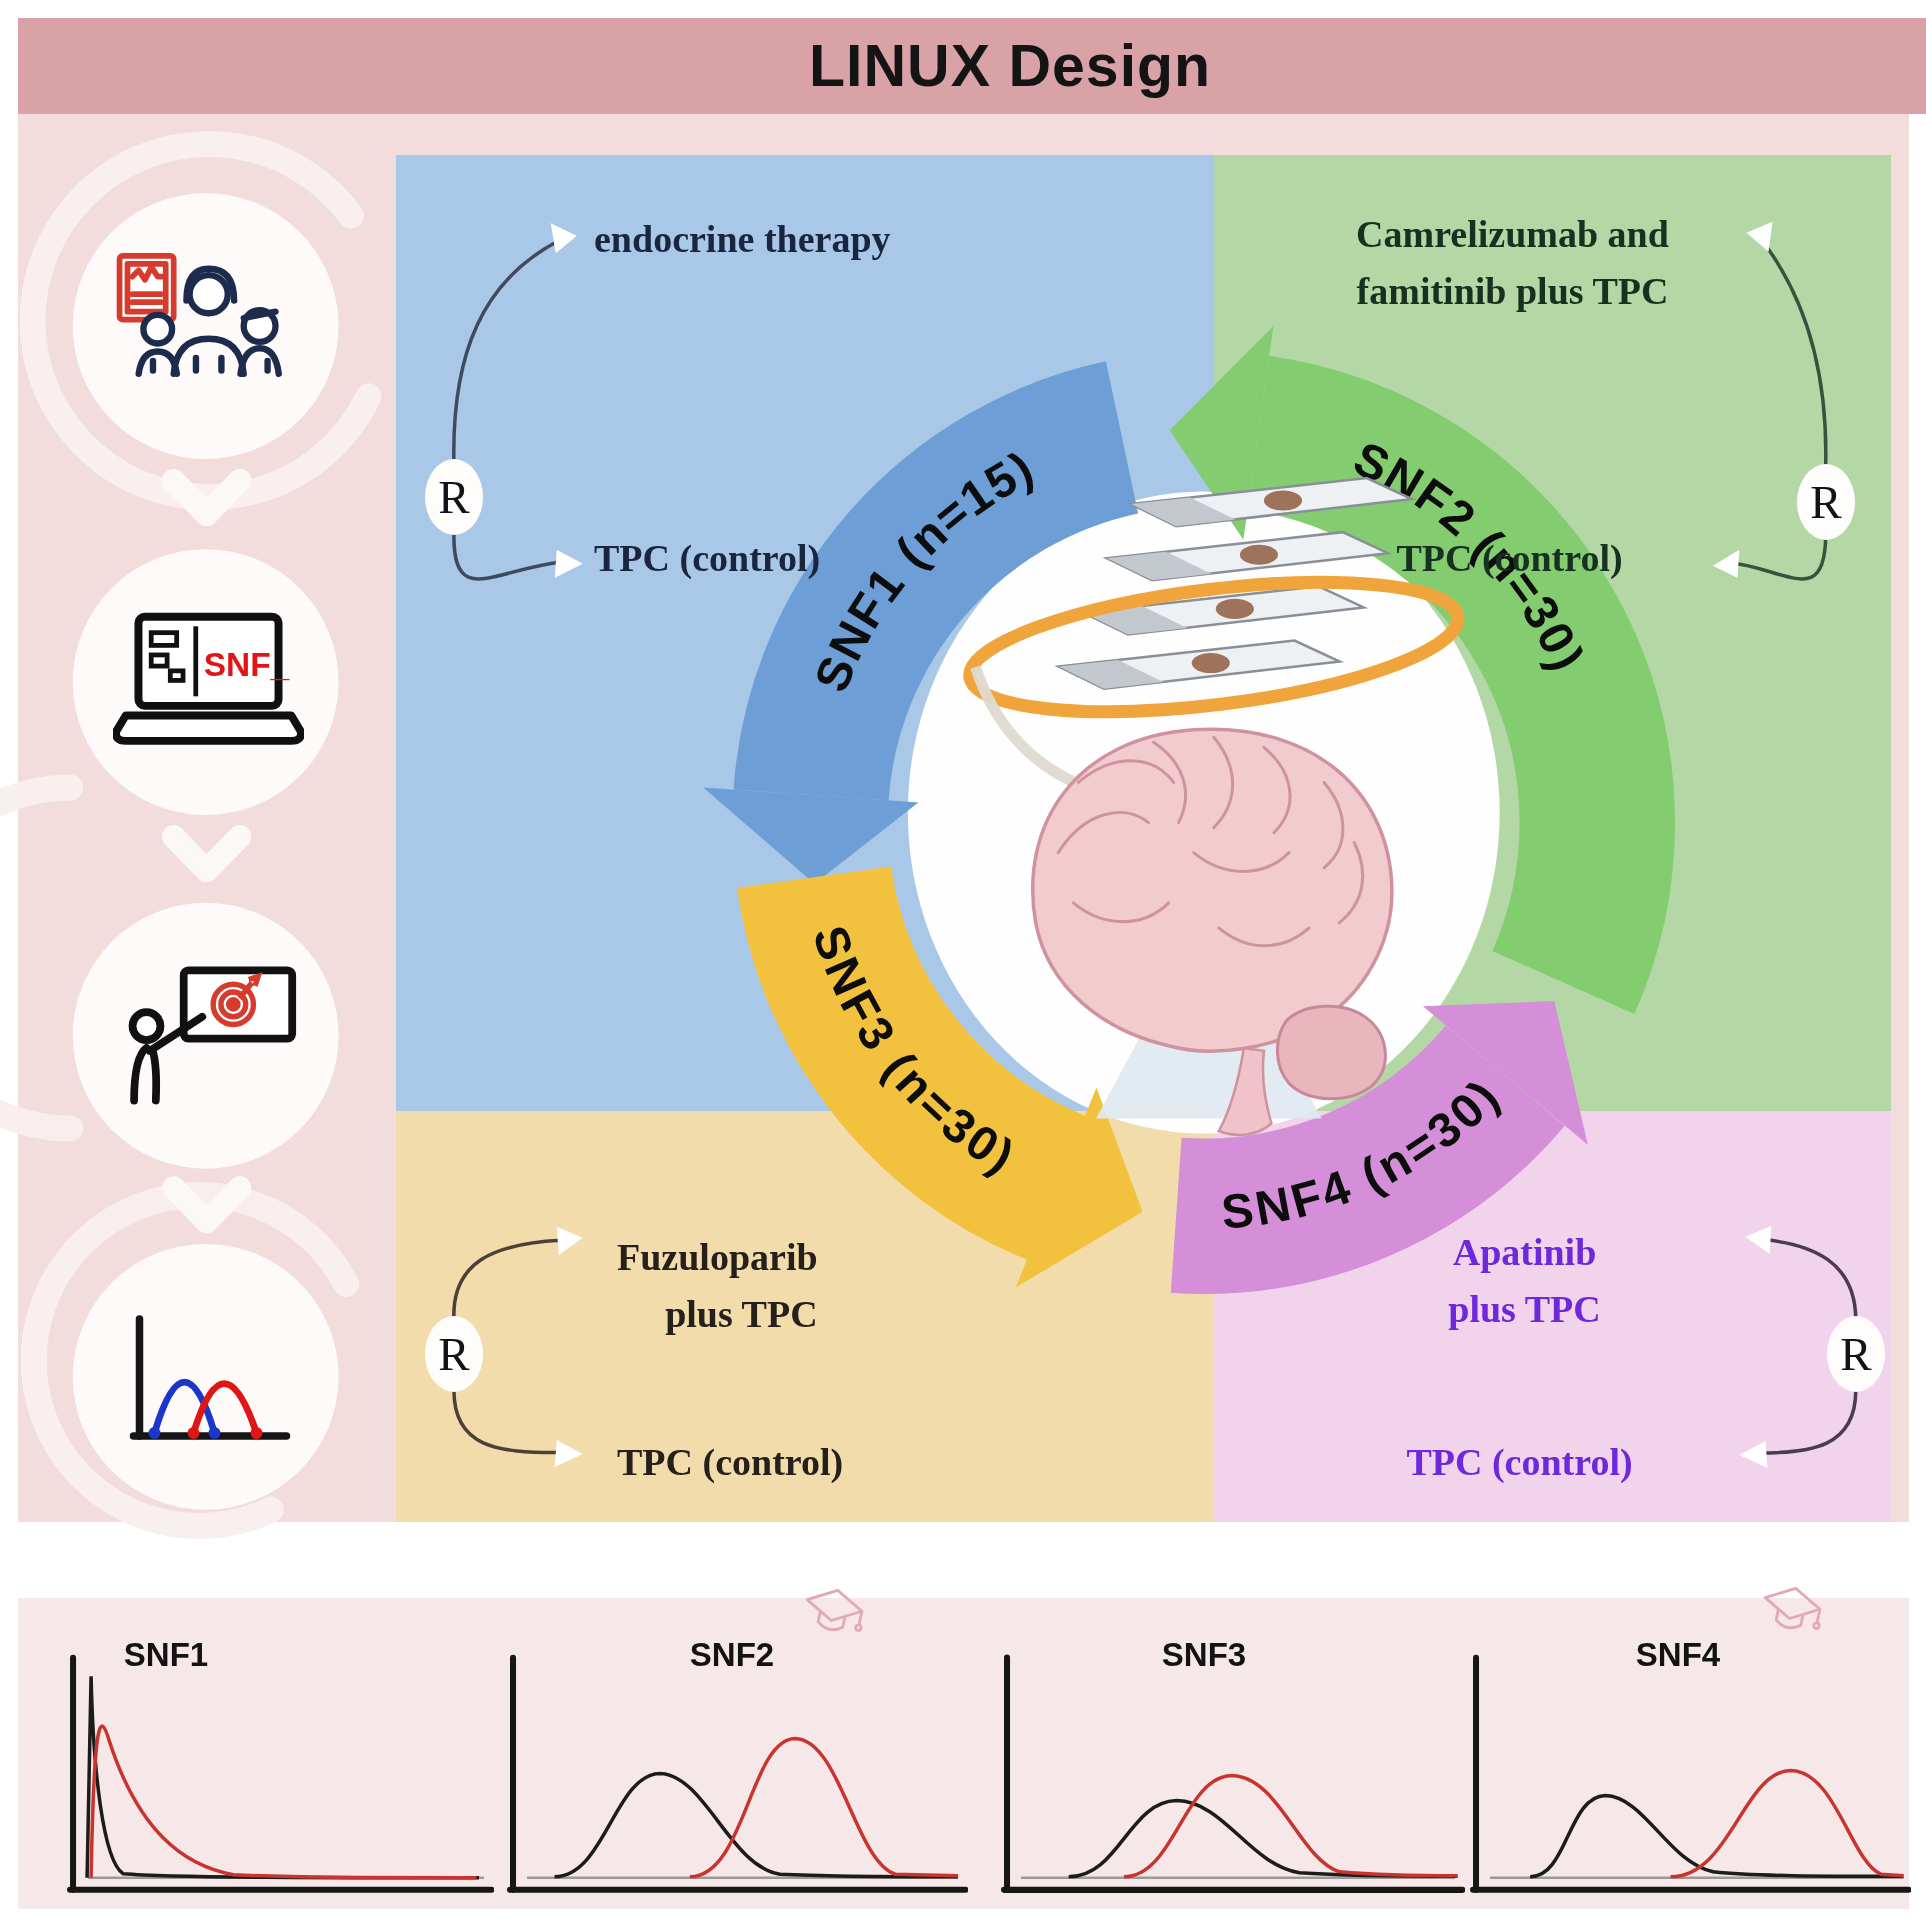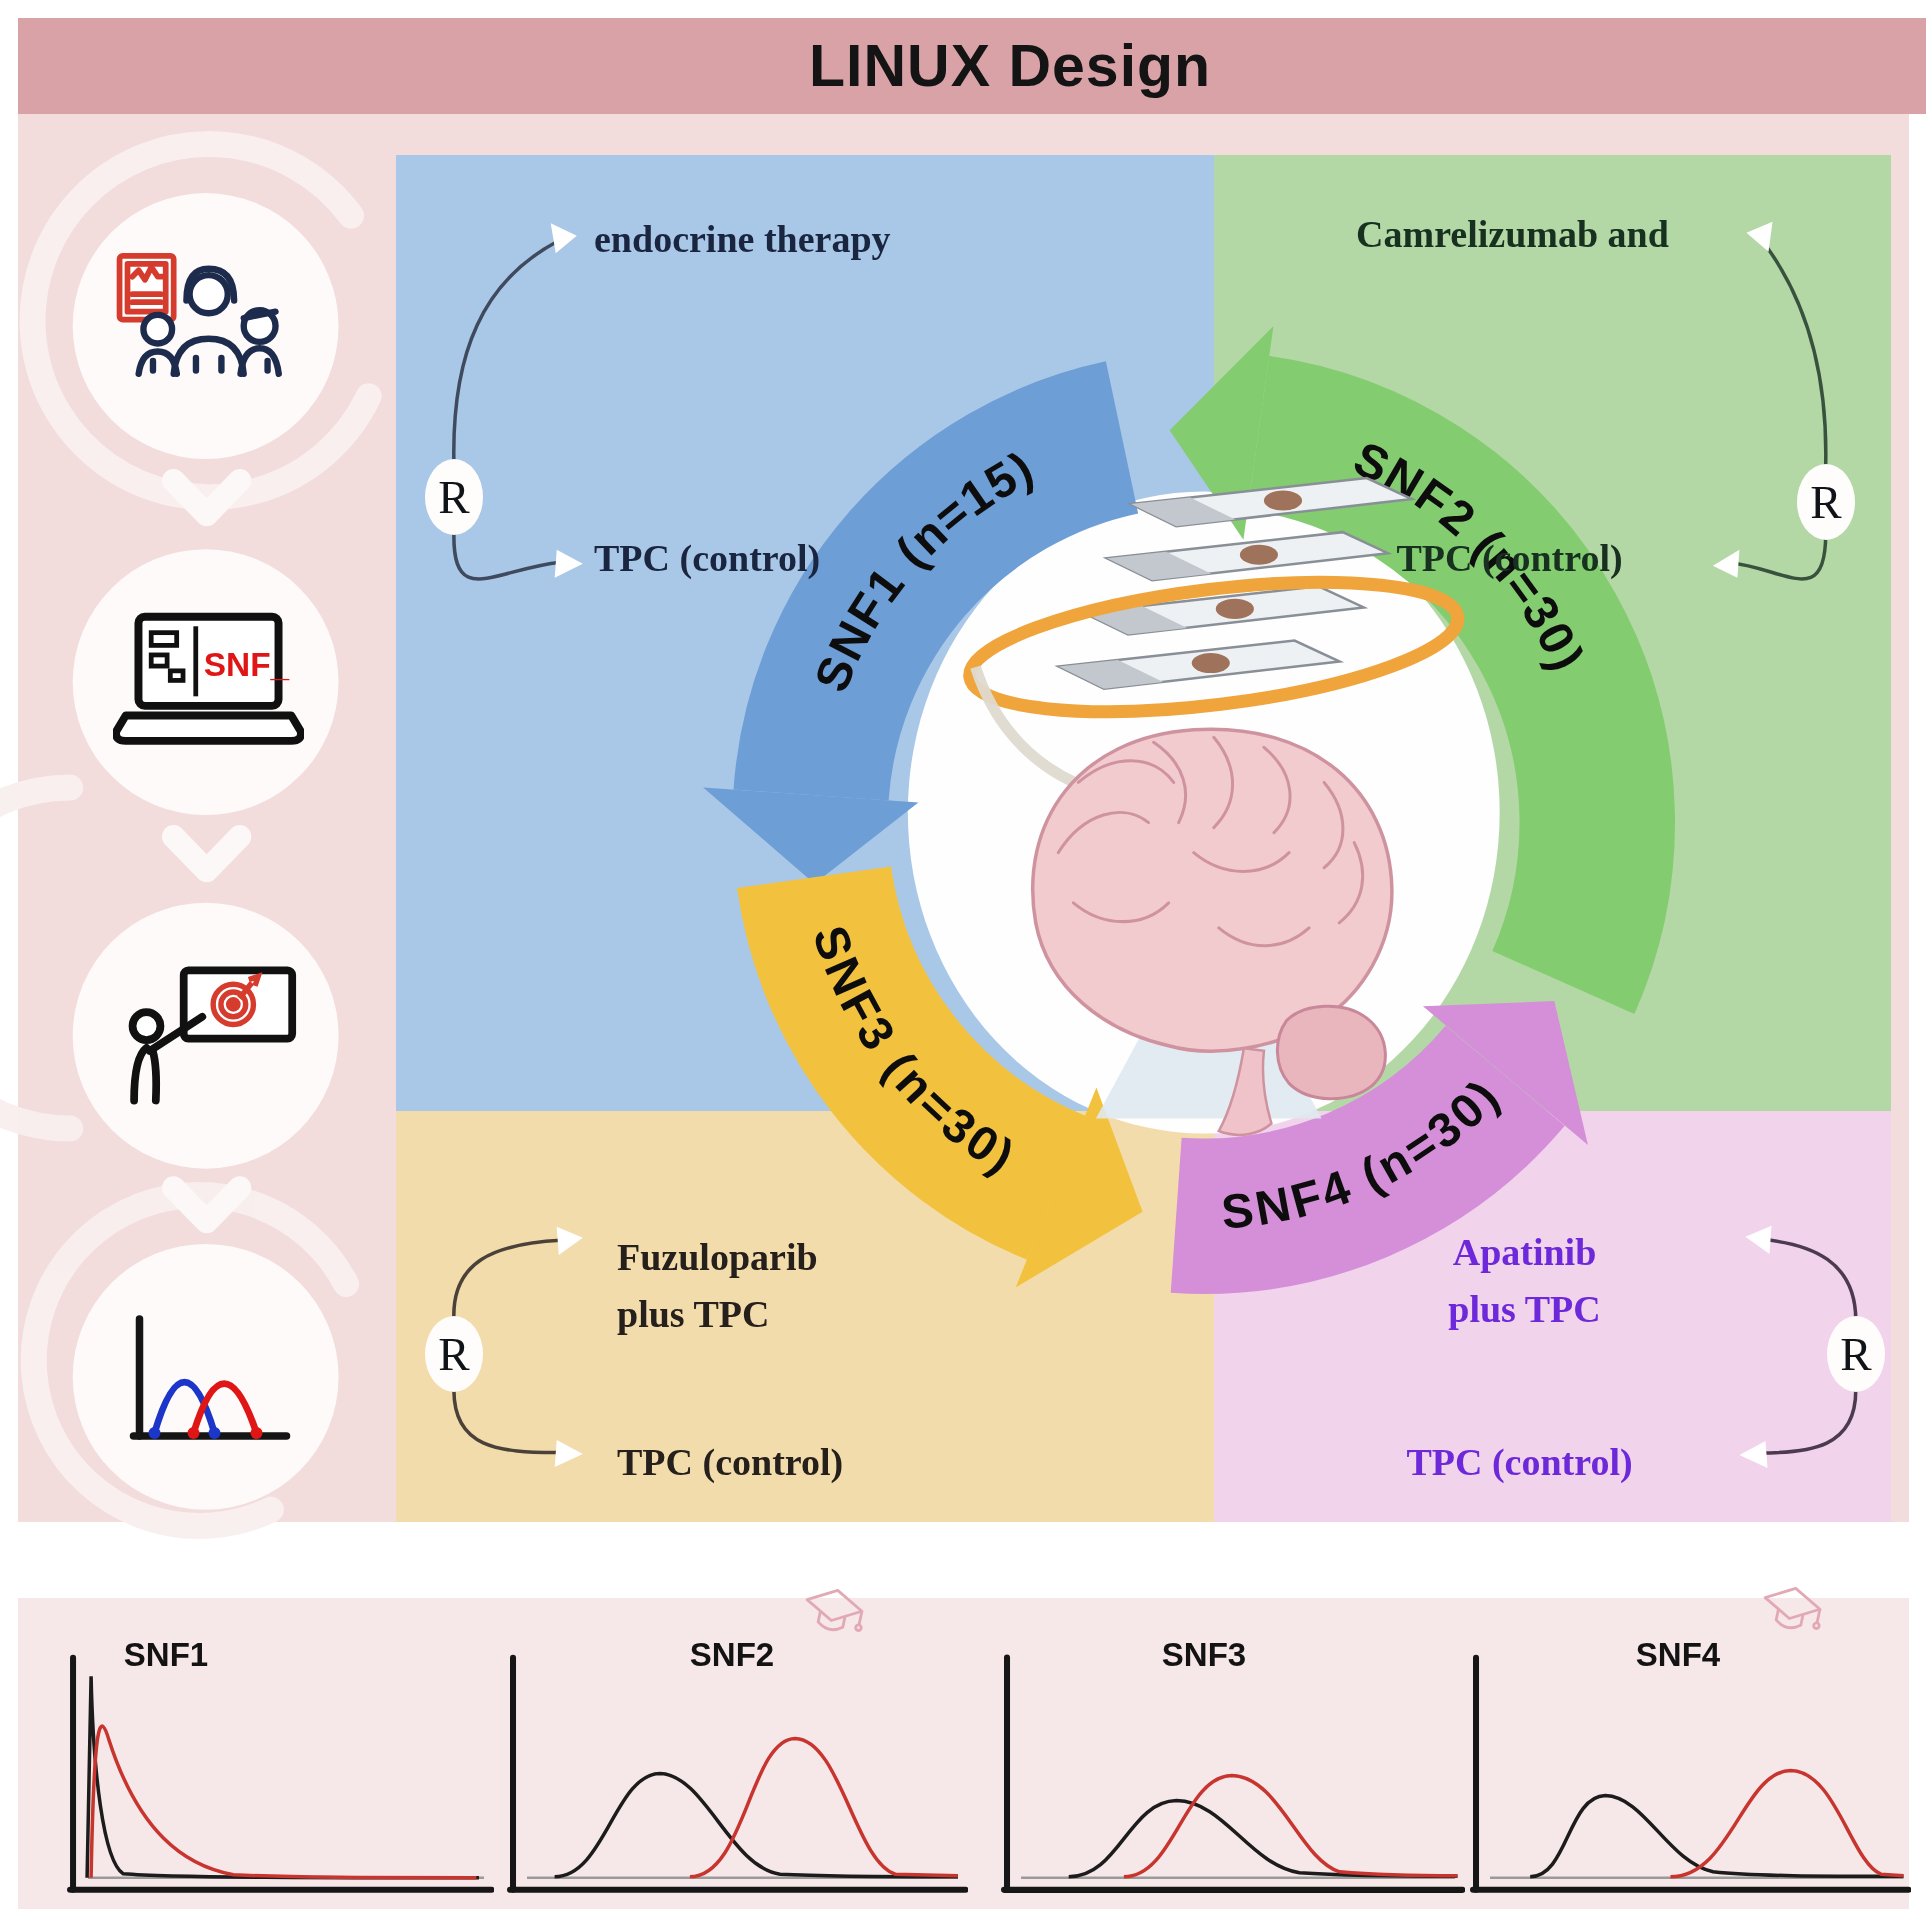--- a/index.html
+++ b/index.html
@@ -240,25 +240,26 @@
   </svg>
 
   <div class="qtext c-blue" style="left:594px;top:211px;">
     <div>endocrine therapy</div>
   </div>
   <div class="qtext c-blue" style="left:594px;top:530px;">TPC (control)</div>
   <div class="roval" style="left:425px;top:459px;">R</div>
 
   <div class="qtext ctr c-green" style="left:1239px;top:206px;width:547px;">
     <div>Camrelizumab and</div>
+    <div>famitinib plus TPC</div>
   </div>
   <div class="qtext ctr c-green" style="left:1284px;top:530px;width:451px;">TPC (control)</div>
   <div class="roval" style="left:1797px;top:464px;">R</div>
 
-  <div class="qtext c-yellow" style="left:617px;top:1229px;">
+  <div class="qtext c-yellow" style="left:617px;top:1229px;text-align:right;">
     <div>Fuzuloparib</div>
     <div>plus TPC</div>
   </div>
   <div class="qtext c-yellow" style="left:617px;top:1434px;">TPC (control)</div>
   <div class="roval" style="left:425px;top:1316px;">R</div>
 
   <div class="qtext ctr c-pink" style="left:1294px;top:1224px;width:461px;">
     <div>Apatinib</div>
     <div>plus TPC</div>
   </div>

